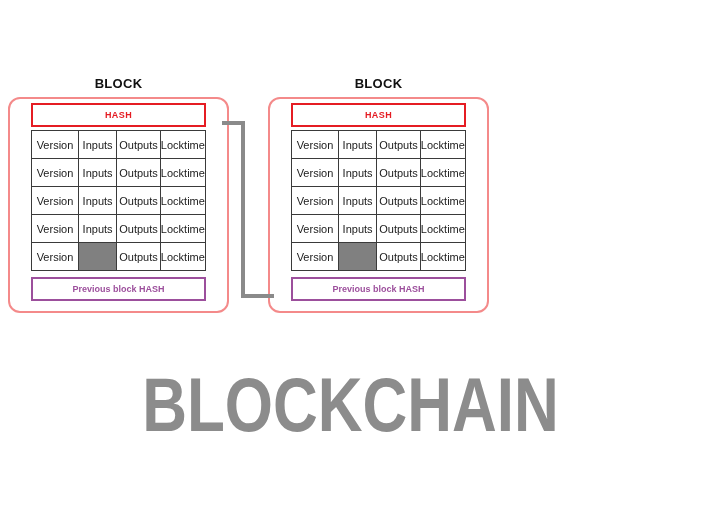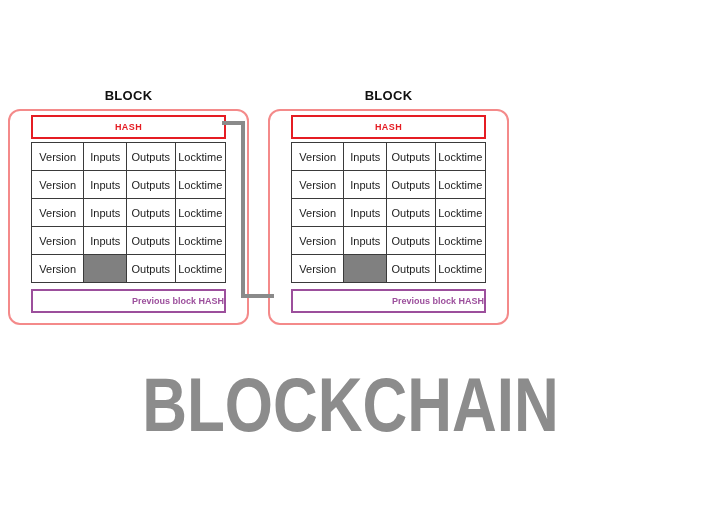--- a/index.html
+++ b/index.html
@@ -1,20 +1,20 @@
 <!DOCTYPE html>
 <html style="--outer-border: #f48a8a; --hash-border: #e51c23; --hash-text: #e51c23; --prev-border: #9c4f9c; --prev-text: #9c4f9c; --cell-border: #3a3a3a; --filled-cell: #808080; --connector: #8a8a8a; --caption: #8c8c8c;"><head>
 <meta charset="utf-8">
 <style>
   * { margin:0; padding:0; box-sizing:border-box; }
   html,body { background:#ffffff; }
   body { font-family:"Liberation Sans","DejaVu Sans",sans-serif; }
   .canvas { position:relative; width:701px; height:520px; background:#fff; overflow:hidden; }
 
-  .block { position:absolute; top:88px; width:241px; }
+  .block { position:absolute; top:76px; width:221px; }
   .block--0 { left:8px; }
   .block--1 { left:268px; }
 
   .block-title {
     text-align:center; font-size:13px; font-weight:bold; color:#111;
     letter-spacing:.3px; height:15px; line-height:15px; margin-bottom:6px;
   }
   .block-body {
     border:2px solid var(--outer-border,#f48a8a);
     border-radius:12px; padding:4px 21px 10px; background:#fff;
@@ -25,21 +25,21 @@
     height:24px; line-height:20px; letter-spacing:.4px; background:#fff;
   }
   table.tx { border-collapse:collapse; table-layout:fixed; width:100%; margin-top:3px;border-radius:22px; }
   table.tx td {
     border:1px solid var(--cell-border,#3a3a3a); height:28px; text-align:center;
     vertical-align:middle; font-size:11px; color:#1a1a1a; background:#fff; overflow:hidden;
   }
   table.tx td.filled { background:var(--filled-cell,#808080); }
   .prev-box {
     margin-top:6px; border:2px solid var(--prev-border,#9c4f9c); color:var(--prev-text,#9c4f9c);
-    font-size:9px; font-weight:bold; text-align:right; height:24px; line-height:20px; background:#fff;
+    font-size:9px; font-weight:bold; text-align:center; height:24px; line-height:20px; background:#fff;
   }
 
   .connector { position:absolute; left:0; top:0; z-index:3; pointer-events:none; }
   .connector polyline { fill:none; stroke:var(--connector,#8a8a8a); stroke-width:4; }
 
   .caption {
     position:absolute; top:368px; left:0; width:100%; text-align:center;
     font-size:62px; font-weight:bold; color:var(--caption,#8c8c8c);
     line-height:1; transform:scaleY(1.22); transform-origin:50% 0;
   }

